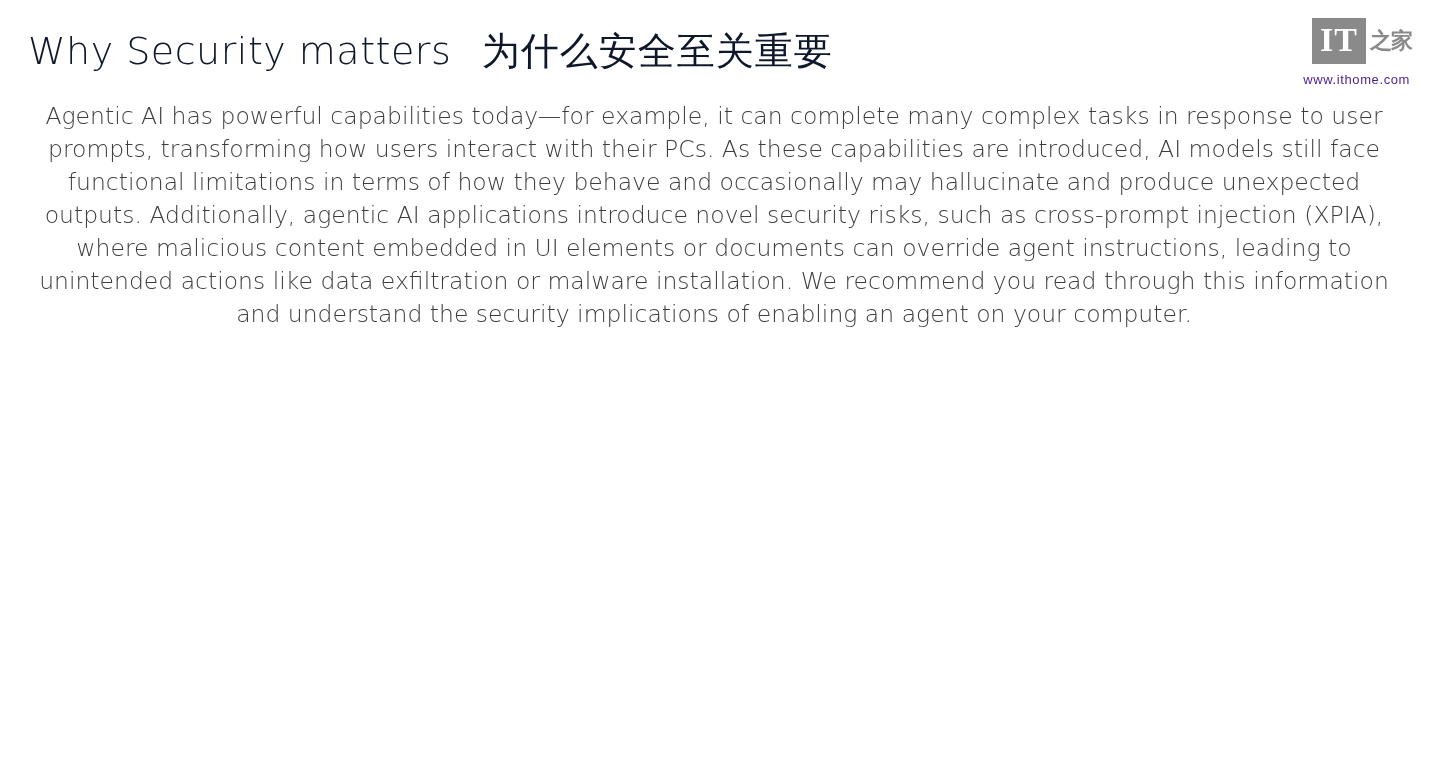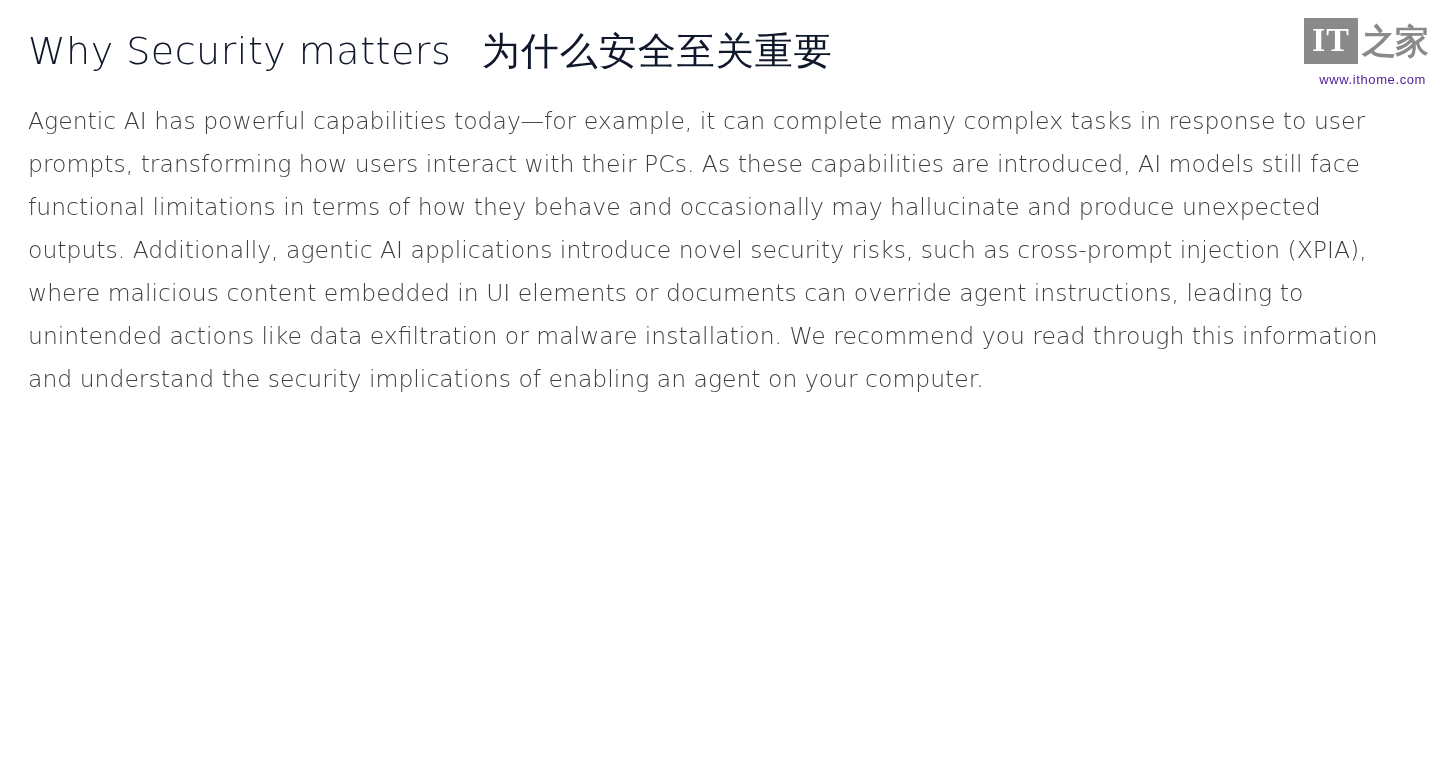--- a/index.html
+++ b/index.html
@@ -37,43 +37,43 @@
   .doc-title .title-cn {
     margin-left: 18px;
     font-weight: 400;
     letter-spacing: 1px;
   }
 
   .para {
     font-family: "DejaVu Sans", sans-serif;
     font-weight: 300;
     font-size: 23.5px;
-    line-height: 43px;
+    line-height: 33px;
     color: #3d3d3d;
     margin: 0 0 26px 0;
     max-width: 1385px;
-    text-align: left;
+    text-align: center;
   }
 
   .para-cn {
     font-family: "DejaVu Sans", sans-serif;
     font-weight: 400;
     font-size: 23px;
     line-height: 43px;
     color: #3d3d3d;
     margin: 0;
     max-width: 1390px;
     letter-spacing: 0.2px;
   }
 
   
   .watermark {
     position: absolute;
     top: 18px;
-    right: 12px;
+    right: 28px;
     width: 140px;
     text-align: center;
     user-select: none;
   }
   .wm-logo {
     display: flex;
     justify-content: flex-end;
     align-items: center;
     gap: 4px;
   }
@@ -85,21 +85,21 @@
     font-size: 34px;
     line-height: 40px;
     padding: 2px 8px 4px 8px;
     letter-spacing: 1px;
     display: inline-block;
   }
   .wm-cn {
     color: #8a8a8a;
     font-family: "DejaVu Sans", sans-serif;
     font-weight: 700;
-    font-size: 34px;
+    font-size: 22px;
     line-height: 40px;
     letter-spacing: -1px;
   }
   .wm-url {
     margin-top: 8px;
     color: #4c1d95;
     font-family: "Liberation Sans", sans-serif;
     font-size: 13px;
     letter-spacing: 0.6px;
     text-align: right;

